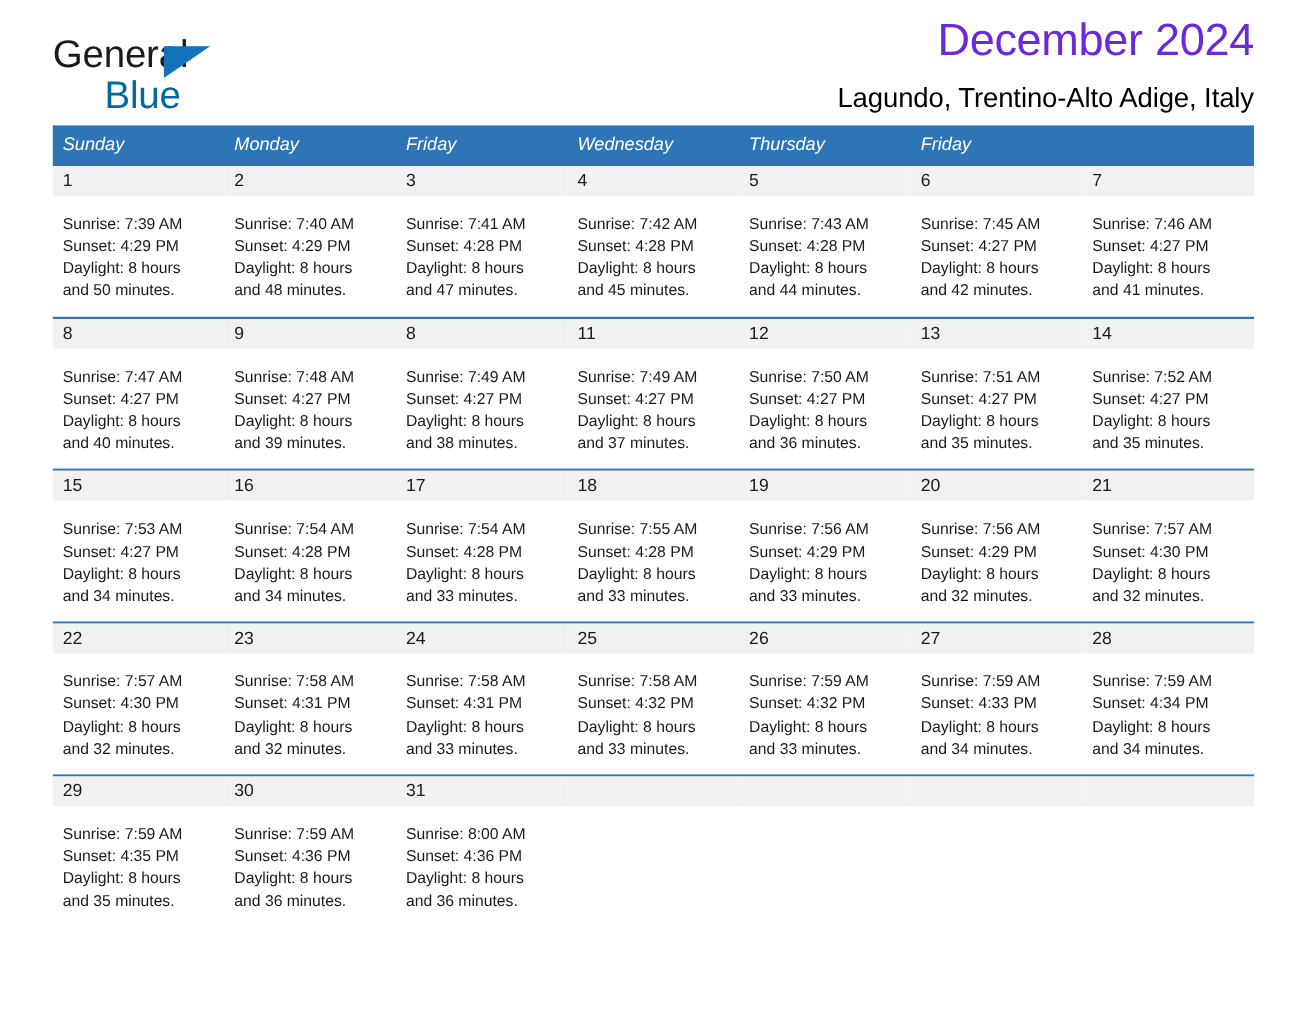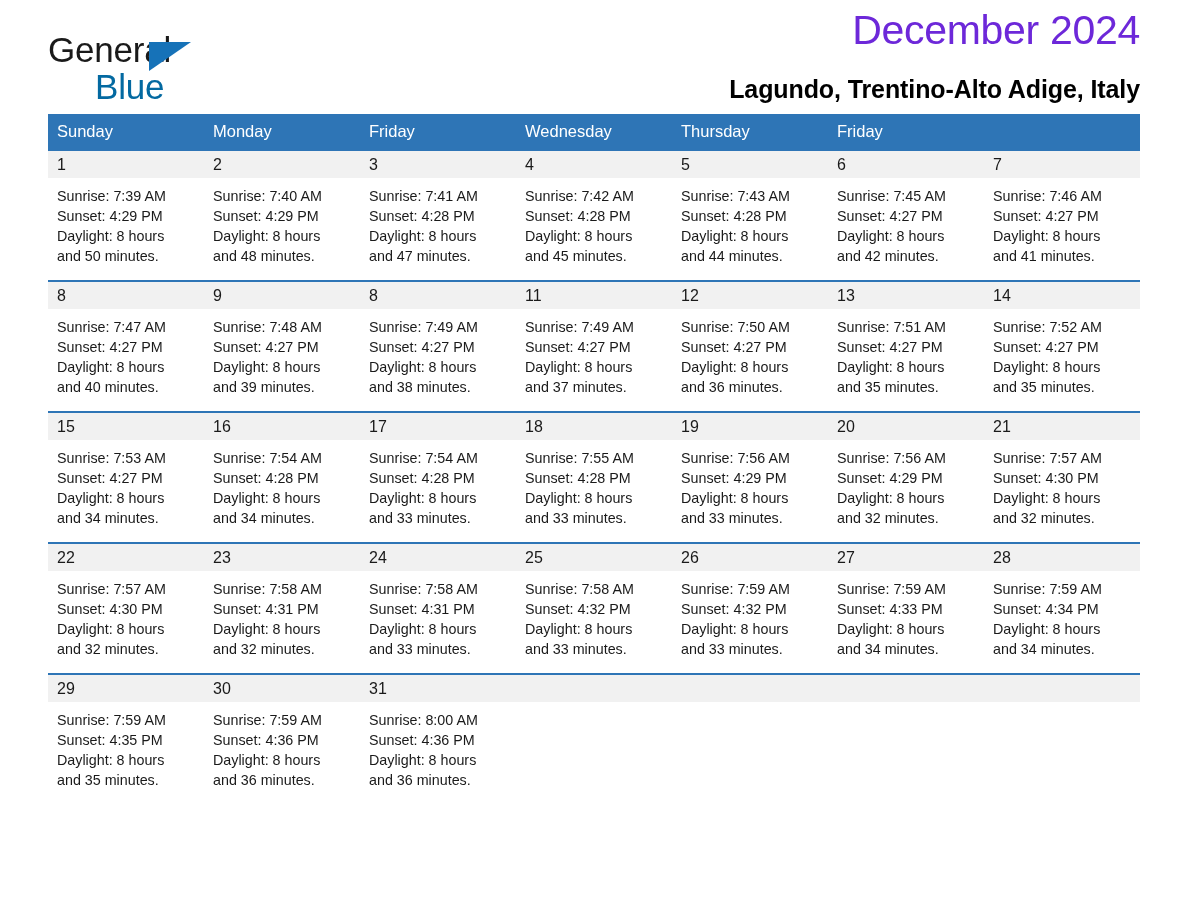--- a/index.html
+++ b/index.html
@@ -65,42 +65,43 @@
   }
   .cal-title {
     font-size: 41px;
     font-weight: normal;
     color: #6d28d9;
     line-height: 1.08;
     letter-spacing: -0.3px;
   }
   .cal-subtitle {
     font-size: 25px;
-    font-weight: bold;
+    font-weight: normal;
     color: #000;
-    margin-top: 23px;
+    margin-top: 17px;
     letter-spacing: -0.1px;
   }
 
   
   .calendar {
     width: 1092px;
     margin-top: 10px;
   }
 
   .week-head {
     display: grid;
     grid-template-columns: repeat(7, 1fr);
     background: #2e75b6;
   }
   .week-head .dow {
     color: #ffffff;
     font-size: 16.5px;
     padding: 8px 0 9px 9px;
     line-height: 1.2;
+    font-style: italic;
   }
 
   .week {
     display: grid;
     grid-template-columns: repeat(7, 1fr);
     border-top: 2px solid #2e75b6;
     margin-top: 13px;
   }
   .week:first-of-type { margin-top: 0; border-top: none; }
 
@@ -113,21 +114,21 @@
     background: #f1f1f1;
     height: 27px;
     padding: 4px 0 0 9px;
     font-size: 16px;
     color: #1a1a1a;
     line-height: 1.2;
   }
   .day.empty .day-num-band { color: transparent; }
 
   .day-info {
-    padding: 8px 6px 0 9px;
+    padding: 16px 6px 0 9px;
     font-size: 14.3px;
     line-height: 20.2px;
     color: #1a1a1a;
   }
   .day-info div { white-space: nowrap; }
   .day.empty .day-info { visibility: hidden; }
 </style>
 </head>
 <body>
 

